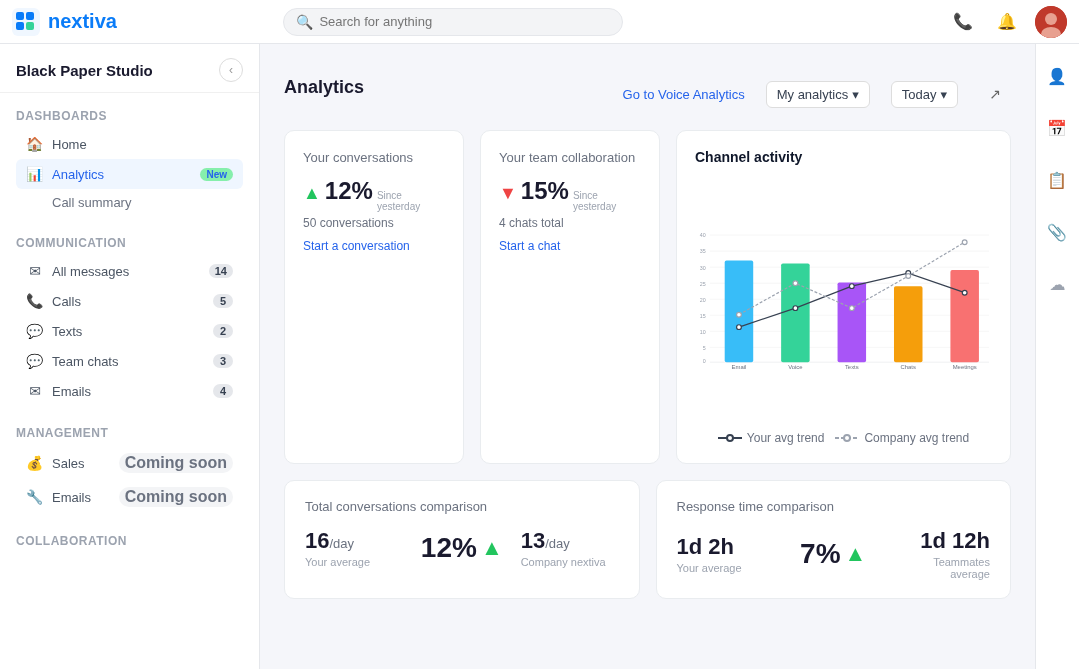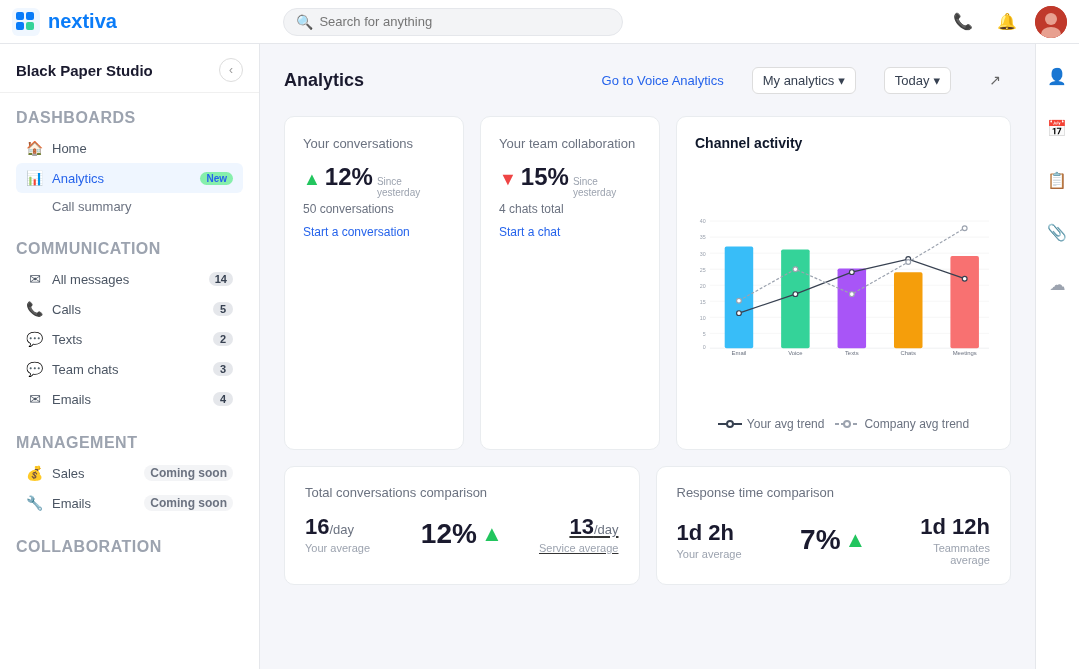--- a/index.html
+++ b/index.html
@@ -56,21 +56,21 @@
       padding: 14px 16px 10px;
       display: flex;
       align-items: center;
       justify-content: space-between;
       border-bottom: 1px solid #f0f0f0;
     }
     .sidebar-title { font-size: 15px; font-weight: 600; color: #1a1a2e; }
     .collapse-btn { width: 24px; height: 24px; border-radius: 50%; border: 1px solid #ddd; display: flex; align-items: center; justify-content: center; cursor: pointer; color: #999; font-size: 12px; background: #fff; }
 
     .sidebar-section { padding: 16px 16px 4px; }
-    .section-label { font-size: 16px; font-weight: 600; color: #9ca3af; text-transform: uppercase; letter-spacing: 0.5px; margin-bottom: 6px; }
+    .section-label { font-size: 12px; font-weight: 600; color: #9ca3af; text-transform: uppercase; letter-spacing: 0.5px; margin-bottom: 6px; }
 
     .nav-item {
       display: flex;
       align-items: center;
       padding: 7px 10px;
       border-radius: 6px;
       cursor: pointer;
       color: #4b5563;
       font-size: 13px;
       gap: 8px;
@@ -94,21 +94,21 @@
       color: #2563eb;
       font-size: 10px;
       font-weight: 700;
       padding: 1px 6px;
       border-radius: 10px;
       margin-left: 4px;
     }
     .badge-soon {
       background: #f3f4f6;
       color: #6b7280;
-      font-size: 12px;
+      font-size: 16px;
       font-weight: 600;
       padding: 1px 6px;
       border-radius: 10px;
       margin-left: 4px;
     }
     .sub-item {
       padding: 6px 10px 6px 36px;
       border-radius: 6px;
       cursor: pointer;
       color: #6b7280;
@@ -117,21 +117,21 @@
 
     
     .main { flex: 1; overflow-y: auto; padding: 20px 24px; }
     .page-header {
       display: flex;
       align-items: center;
       margin-bottom: 20px;
       gap: 16px;
     }
     .page-title { font-size: 18px; font-weight: 600; color: #1a1a2e; }
-    .header-actions { display: flex; align-items: center; gap: 28px; margin-left: auto; }
+    .header-actions { display: flex; align-items: center; gap: 21px; margin-left: auto; margin-top: 14px; }
     .link-btn { color: #2563eb; font-size: 13px; cursor: pointer; text-decoration: none; font-weight: 500; }
     .dropdown-btn {
       display: flex;
       align-items: center;
       gap: 4px;
       border: 1px solid #ddd;
       border-radius: 6px;
       padding: 5px 10px;
       background: #fff;
       cursor: pointer;
@@ -446,25 +446,25 @@
               <span>16</span><span style="font-size:13px;font-weight:400;color:#6b7280;">/day</span>
             </div>
             <div class="comp-label">Your average</div>
           </div>
           <div style="text-align:center;flex:1;">
             <div class="comp-pct-row" style="justify-content:center;">
               <span class="comp-pct">12%</span>
               <span class="arrow-up" style="font-size:22px;">▲</span>
             </div>
           </div>
-          <div style="flex:1;text-align:right;text-decoration:underline;">
+          <div style="flex:1;text-align:left;">
             <div class="comp-val">
               <span>13</span><span style="font-size:13px;font-weight:400;color:#6b7280;">/day</span>
             </div>
-            <div class="comp-label">Service average</div>
+            <div class="comp-label">Company nextiva</div>
           </div>
         </div>
       </div>
 
       <div class="comparison-card">
         <div class="comparison-title">Response time comparison</div>
         <div class="comparison-row">
           <div style="flex:1;">
             <div class="comp-val">1d 2h</div>
             <div class="comp-label">Your average</div>

